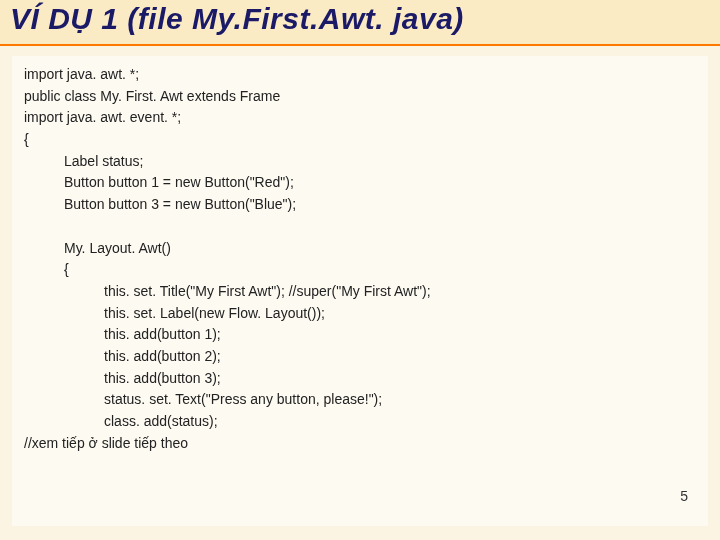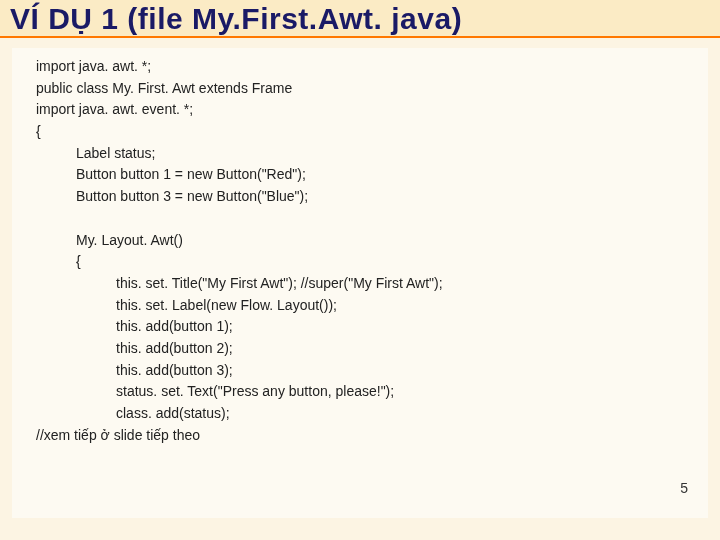--- a/index.html
+++ b/index.html
@@ -7,33 +7,34 @@
     width: 720px;
     height: 540px;
     background: #fcf4e3;
     font-family: Arial, Helvetica, sans-serif;
     position: relative;
     overflow: hidden;
   }
   .title-bar {
     background: #fbebc5;
     border-bottom: 2px solid #ff7800;
-    padding: 2px 10px 0 10px;
+    padding: 2px 10px 8px 10px;
+    font-style: italic;
   }
   .title-bar h1 {
     margin: 0;
     font-weight: bold;
     color: #1a1a66;
     font-size: 30px;
     letter-spacing: 0.5px;
   }
   .code-area {
     background: #fdfaf2;
     margin: 10px 12px 0 12px;
-    padding: 8px 10px 10px 24px;
+    padding: 8px 10px 10px 12px;
     font-size: 14px;
     line-height: 1.55;
     color: #222;
     height: 470px;
     box-sizing: border-box;
     position: relative;
   }
   .code-area div.line {
     white-space: pre;
   }

